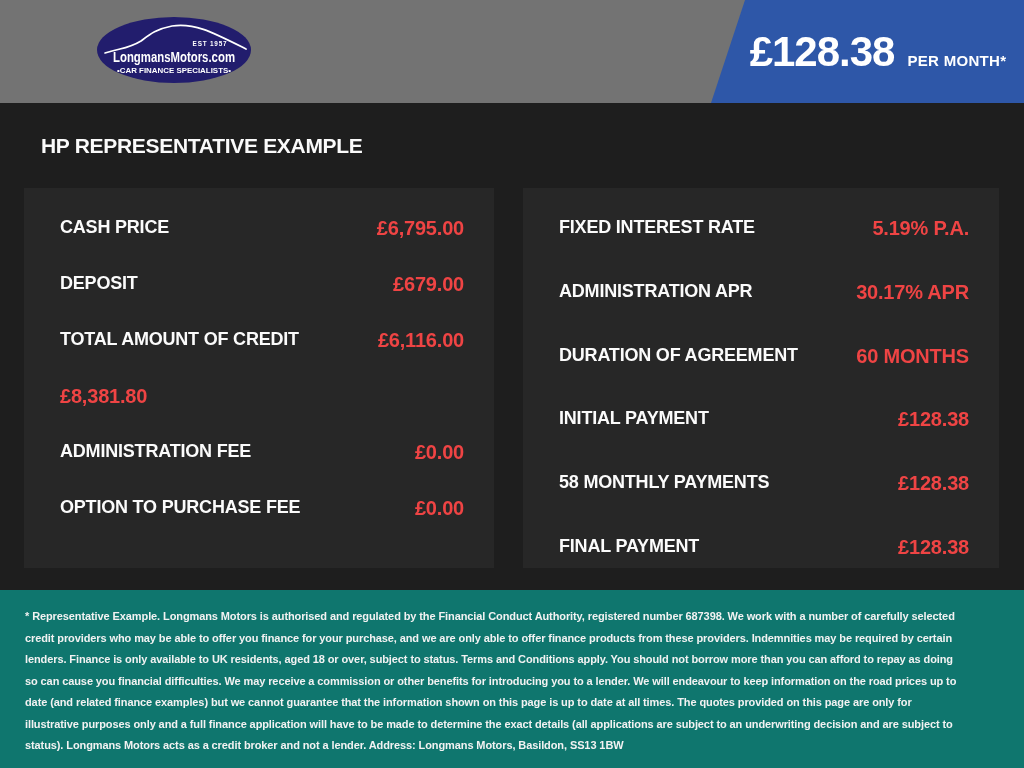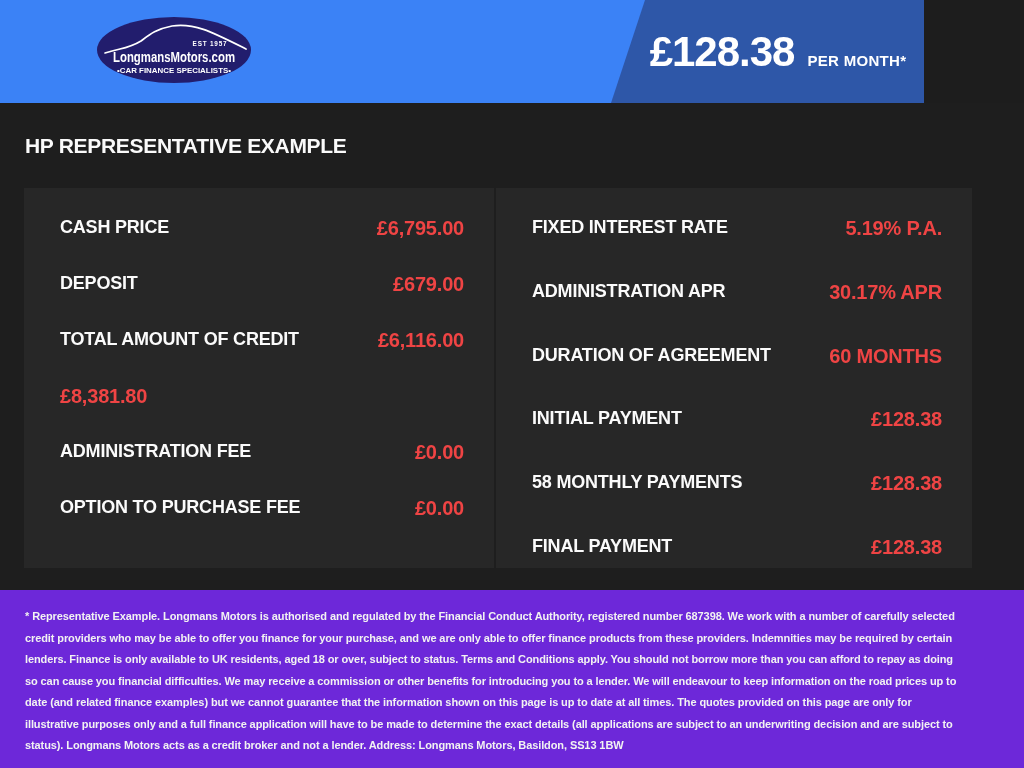--- a/index.html
+++ b/index.html
@@ -1,22 +1,22 @@
 <!DOCTYPE html>
 <html><head>
 <meta charset="utf-8">
 <style>
   * { margin: 0; padding: 0; box-sizing: border-box; }
   html, body { width: 1024px; height: 768px; background: #1d1d1d; }
   body { font-family: "Liberation Sans", sans-serif; position: relative; overflow: hidden; }
 
   
   .header {
-    position: absolute; left: 0; top: 0; width: 924px; height: 103px;
-    background: #3b82f6;
+    position: absolute; left: 0; top: 0; width: 1024px; height: 103px;
+    background: #737373;
   }
   .logo-link {
     position: absolute; left: 96px; top: 16px; width: 156px; height: 68px;
     display: block; cursor: pointer;
   }
   .logo-link svg { width: 100%; height: 100%; display: block; }
 
   .price-banner {
     position: absolute; right: 0; top: 0; width: 334px; height: 103px;
     background: #2e57a8;
@@ -31,46 +31,46 @@
   .price-banner .suffix {
     font-size: 15px; font-weight: bold; letter-spacing: 0.3px; margin-left: 13px;
   }
 
   
   .main {
     position: absolute; left: 0; top: 103px; width: 1024px; height: 487px;
     background: #1e1e1e;
   }
   .page-title {
-    position: absolute; left: 25px; top: 31px;
+    position: absolute; left: 41px; top: 31px;
     color: #fafafa; font-size: 21px; font-weight: bold; letter-spacing: -0.3px;
   }
   .panel {
     position: absolute; top: 85px; height: 380px; background: #272727;
     padding: 29px 30px 0 36px;
     display: flex; flex-direction: column;
   }
   .panel.left  { left: 24px;  width: 470px; }
-  .panel.right { left: 496px; width: 476px; gap: 32px; }
+  .panel.right { left: 523px; width: 476px; gap: 32px; }
   .finance-row {
     height: 56px; display: flex; align-items: flex-start; justify-content: space-between;
   }
   .finance-row .label {
     color: #fbfbfb; font-size: 18px; font-weight: bold; letter-spacing: -0.2px;
     white-space: nowrap;
   }
   .finance-row .value {
     color: #ef4444; font-size: 20px; font-weight: bold; letter-spacing: -0.2px;
     white-space: nowrap; text-align: right;
   }
 
   
   .footer {
     position: absolute; left: 0; top: 590px; width: 1024px; height: 178px;
-    background: #6d28d9; padding: 16px 25px 0 25px;
+    background: #0f766e; padding: 16px 25px 0 25px;
   }
   .disclaimer {
     max-width: 935px; color: #f2f2f2; font-size: 11px; font-weight: bold;
     line-height: 21.5px; letter-spacing: -0.1px;
   }
 </style>
 </head>
 <body>
 
 <div class="header">

